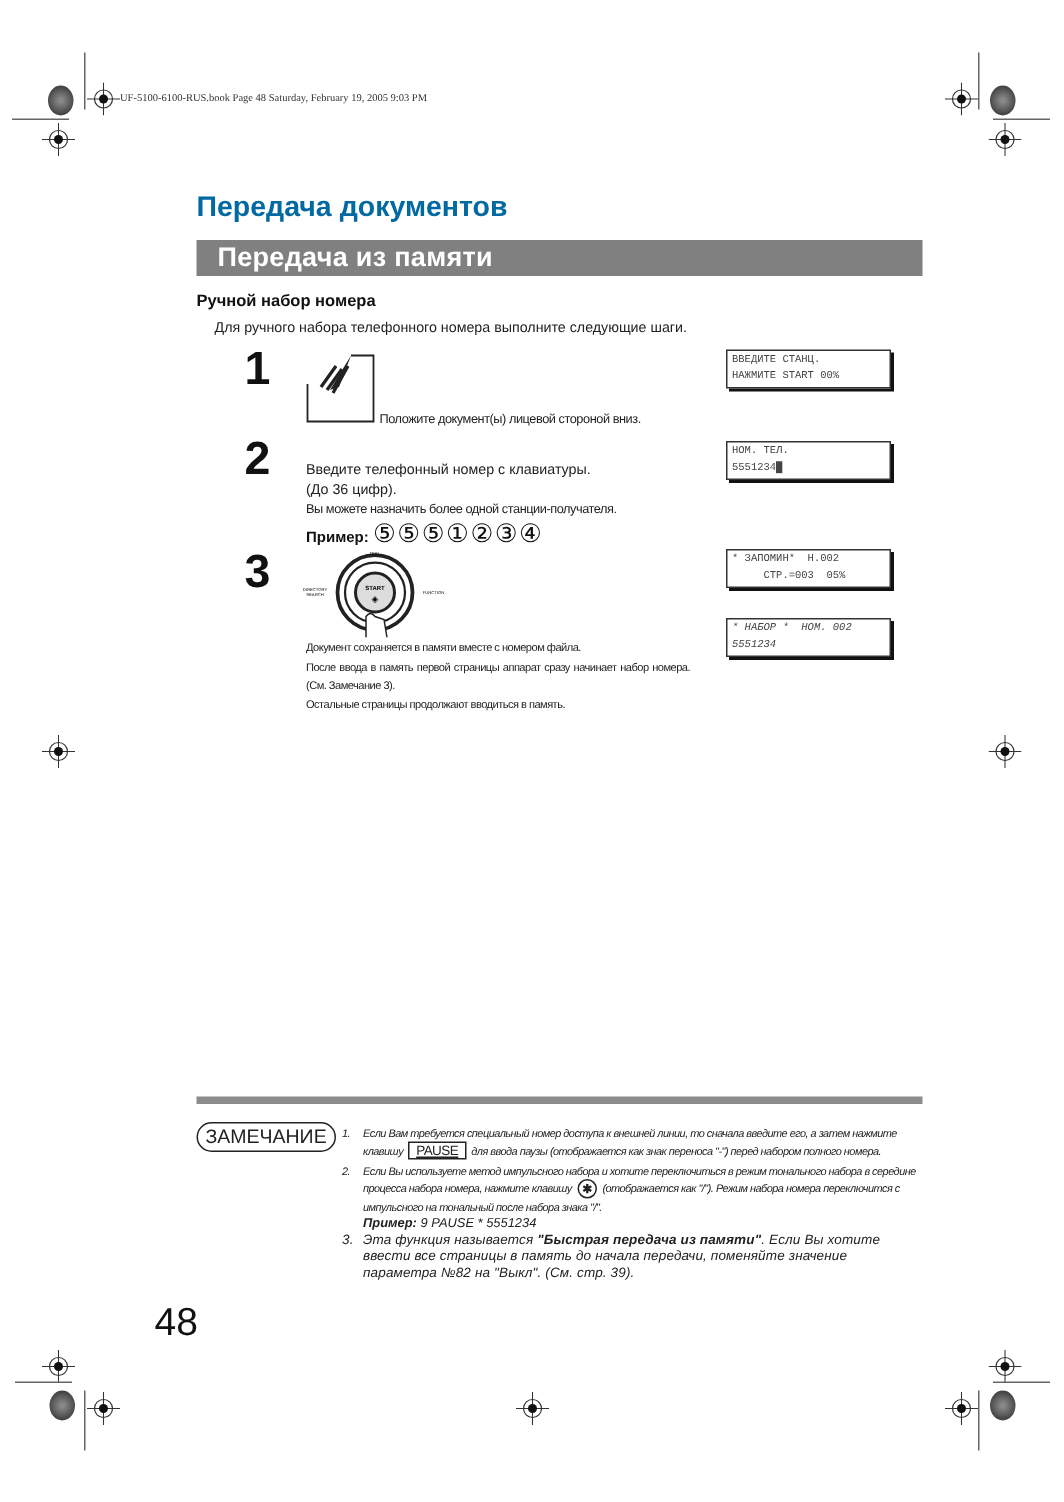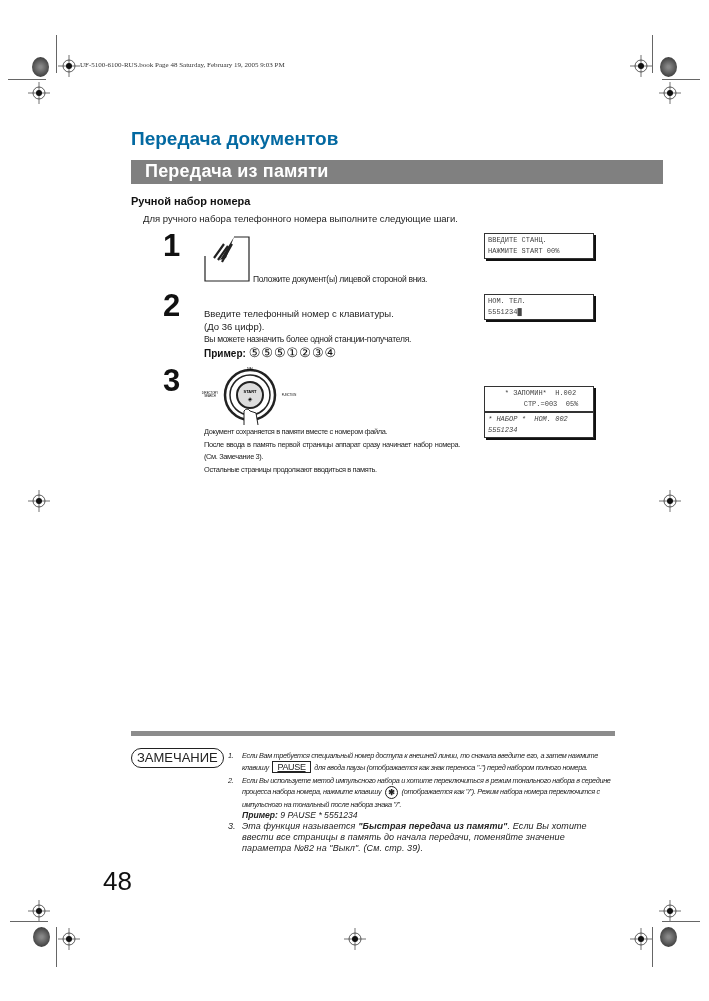--- a/index.html
+++ b/index.html
@@ -1,32 +1,32 @@
 <!DOCTYPE html>
 <html><head>
 <meta charset="utf-8">
 <style>
   html,body{margin:0;padding:0;background:#fff;}
   body{width:709px;height:1001px;position:relative;overflow:hidden;font-family:"Liberation Sans",sans-serif;color:#222;}
   .abs{position:absolute;}
   .header-meta{left:80px;top:61px;font-family:"Liberation Serif",serif;font-size:7px;color:#333;white-space:nowrap;}
   .section-title{left:131px;top:128px;font-size:19px;font-weight:bold;color:#0369a1;}
-  .subsection-bar{left:131px;top:160px;width:484px;height:24px;background:#808080;padding-left:48px;}
+  .subsection-bar{left:131px;top:160px;width:484px;height:24px;background:#808080;}
   .subsection-bar span{position:absolute;left:14px;top:1px;font-size:18px;font-weight:bold;color:#fff;letter-spacing:0.2px;}
   .h3{left:131px;top:195px;font-size:11px;font-weight:bold;color:#111;}
   .intro{left:143px;top:213px;font-size:9.5px;color:#222;}
   .step-num{font-size:31px;font-weight:bold;color:#111;}
   .doc-icon{left:204px;top:236px;width:46px;height:46px;}
   .step1-text{left:253px;top:274px;font-size:8.5px;color:#222;letter-spacing:-0.3px;}
   .step2-text{left:204px;top:308px;font-size:9.5px;line-height:12.5px;color:#222;}
   .step2-text .small{font-size:8.5px;letter-spacing:-0.3px;}
   .lcd{position:absolute;width:110px;height:26px;border:1px solid #333;box-shadow:2px 2px 0 #111;background:#fff;font-family:"Liberation Mono",monospace;font-size:7px;line-height:11px;color:#444;padding:1px 0 0 3px;box-sizing:border-box;white-space:pre;}
   .example{left:204px;top:345px;font-size:10px;color:#111;}
   .example b{font-weight:bold;}
-  .example .circ{font-size:13px;letter-spacing:1px;text-align:right;}
+  .example .circ{font-size:17px;letter-spacing:1px;text-align:right;}
   .start-dial{left:200px;top:367px;width:100px;height:58px;}
   .step3-text{left:204px;top:426px;width:256px;font-size:7.4px;line-height:12.5px;color:#222;letter-spacing:-0.35px;text-align:justify;}
   .rule{left:131px;top:731px;width:484px;height:5px;background:#8c8c8c;}
   .note-badge{left:131px;top:748px;height:18px;padding:0 5px;border:1.5px solid #222;border-radius:10px;font-size:13px;color:#222;line-height:18px;}
   .notes{left:228px;top:750px;width:388px;font-size:7.3px;line-height:11px;color:#222;font-style:italic;}
   .notes .row{position:relative;padding-left:14px;letter-spacing:-0.35px;}
   .notes .n{position:absolute;left:0;top:0;}
   .notes .ex{font-weight:bold;font-style:italic;font-size:8.6px;letter-spacing:0;}
   .notes .ex span{font-weight:normal;}
   .notes .big{font-size:9px;line-height:11px;letter-spacing:0.1px;}
@@ -168,21 +168,21 @@
   <text x="10" y="27" font-size="2.8" text-anchor="middle" font-family="Liberation Sans, sans-serif">DIRECTORY</text>
   <text x="10" y="30" font-size="2.8" text-anchor="middle" font-family="Liberation Sans, sans-serif">SEARCH</text>
   <text x="89" y="29" font-size="2.8" text-anchor="middle" font-family="Liberation Sans, sans-serif">FUNCTION</text>
   <path d="M44 58 L44 44 Q47 40 50 44 L56 46 L58 58" fill="#fff" stroke="#222" stroke-width="1"></path>
 </svg>
 <div class="abs step3-text">
   <div>Документ сохраняется в памяти вместе с номером файла.</div>
   <div>После ввода в память первой страницы аппарат сразу начинает набор номера. (См. Замечание 3).</div>
   <div>Остальные страницы продолжают вводиться в память.</div>
 </div>
-<div class="lcd" style="left:484px;top:386px;text-align:center;"><div>* ЗАПОМИН*  Н.002</div><div>     СТР.=003  05%</div></div>
+<div class="lcd" style="left:484px;top:366px;"><div>* ЗАПОМИН*  Н.002</div><div>     СТР.=003  05%</div></div>
 <div class="lcd" style="left:484px;top:412px;font-style:italic;"><div>* НАБОР *  НОМ. 002</div><div>5551234</div></div>
 
 <div class="abs rule"></div>
 <div class="abs note-badge">ЗАМЕЧАНИЕ</div>
 <div class="abs notes">
   <div class="row">
     <span class="n">1.</span>
     <span>Если Вам требуется специальный номер доступа к внешней линии, то сначала введите его, а затем нажмите клавишу</span>
     <span class="pause-key">PAUSE</span>
     <span>для ввода паузы (отображается как знак переноса "-") перед набором полного номера.</span>

